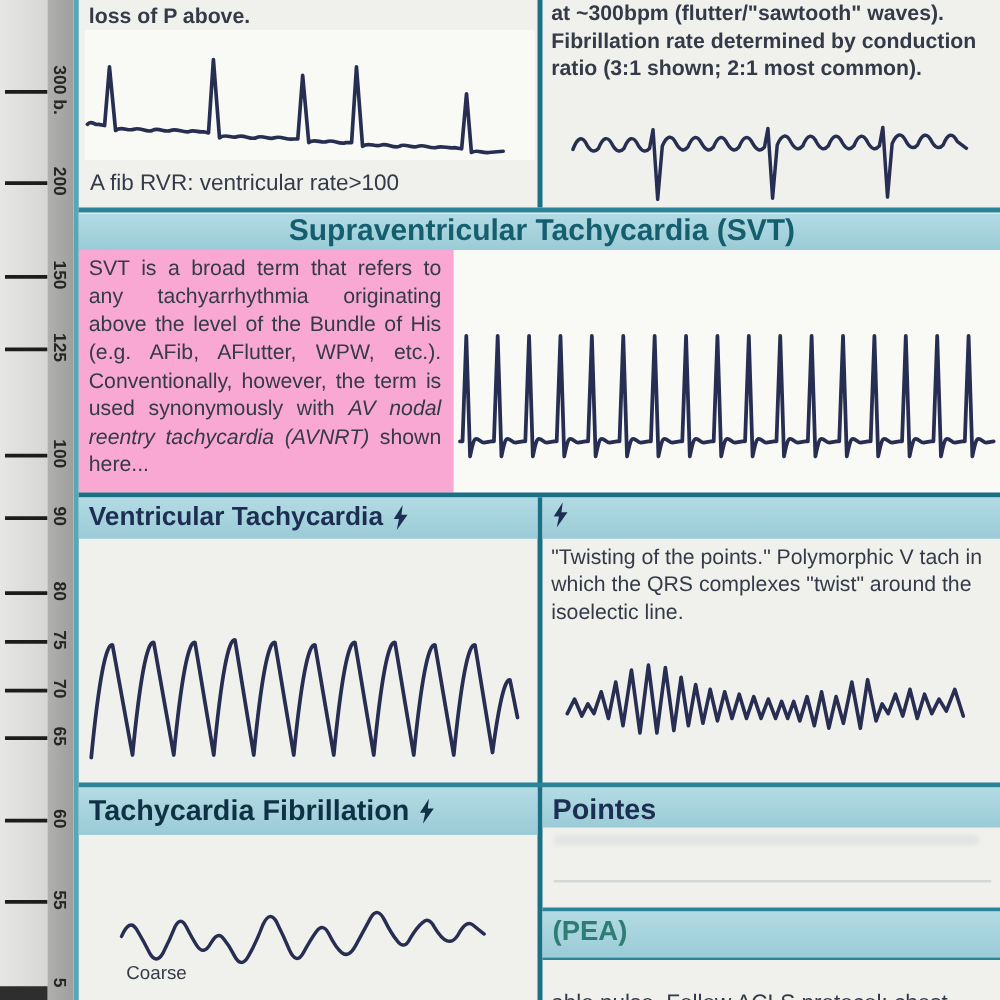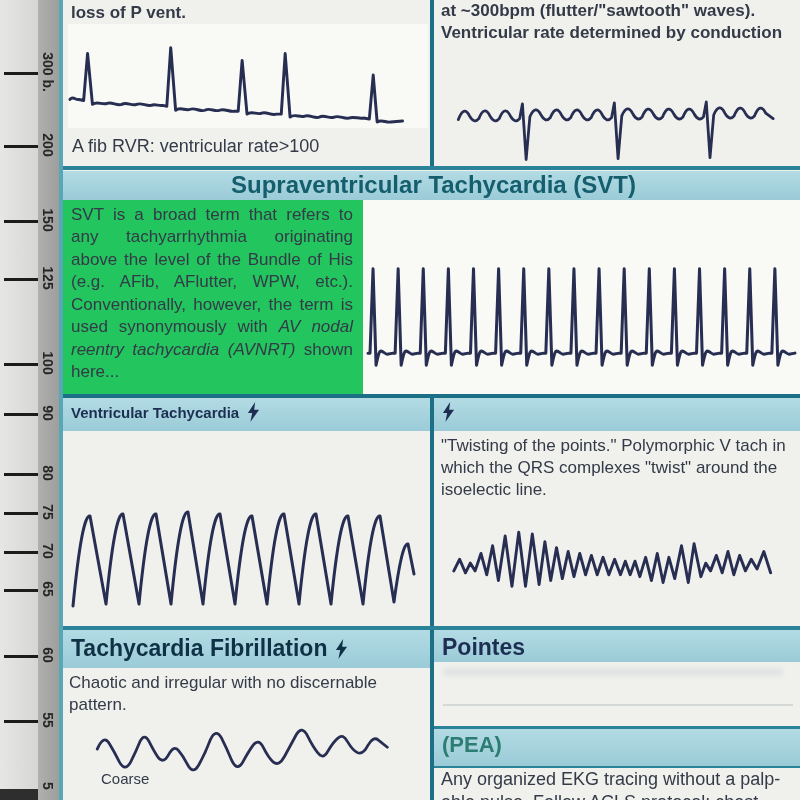--- a/index.html
+++ b/index.html
@@ -11,26 +11,26 @@
   .tick{position:absolute;left:4px;width:34px;height:3px;background:#1c1c1c;}
   .ruler-strip{position:absolute;left:38px;top:0;width:21px;height:800px;
     background:linear-gradient(90deg,#b0b0ae,#9e9e9c);}
   .ruler-label{position:absolute;left:48px;transform:translate(-50%,-50%) rotate(90deg);
     white-space:nowrap;font-size:14px;font-weight:700;color:#262626;}
   .end-bar{position:absolute;left:0;top:789px;width:38px;height:11px;background:#2e2e2e;}
   
   .card{position:absolute;left:59px;top:0;width:741px;height:800px;background:#f0f1ed;
     border-left:4px solid #57a7b6;}
   .white-box{position:absolute;background:#f9faf6;}
-  .gray-box{position:absolute;background:#22c55e;}
+  .gray-box{position:absolute;background:#f9a8d4;}
   .vdiv{position:absolute;width:4px;background:#1c7086;}
   .hdiv{position:absolute;left:0;width:741px;height:4px;background:#2a8398;}
   .band{position:absolute;background:linear-gradient(180deg,#b3dbe4,#9acbd7);}
   .svt-title{font-size:24px;font-weight:700;color:#145e6d;text-align:center;line-height:28px;}
-  .sec-title{font-size:15px;font-weight:700;color:#1c2f52;padding:4px 0 0 8px;display:flex;align-items:center;gap:8px;}
+  .sec-title{font-size:21px;font-weight:700;color:#1c2f52;padding:4px 0 0 8px;display:flex;align-items:center;gap:8px;}
   .body-text{position:absolute;font-size:17px;color:#343a47;line-height:1.3;}
   .caption{position:absolute;font-size:18px;color:#343a47;}
   .trace{position:absolute;}
   .trace path{fill:none;stroke:#272e52;stroke-width:3;stroke-linecap:round;stroke-linejoin:round;}
   .bolt{flex:0 0 auto;}
   .ghost{position:absolute;background:#ccd3d6;opacity:.45;filter:blur(2px);border-radius:3px;}
   i{font-style:italic;}
 </style>
 </head>
 <body>
@@ -64,31 +64,32 @@
   <span class="ruler-label" style="top:589px">65</span>
   <span class="ruler-label" style="top:655px">60</span>
   <span class="ruler-label" style="top:720px">55</span>
   <span class="ruler-label" style="top:786px">5</span>
   <div class="end-bar"></div>
 
   <div class="card">
 
     <div class="vdiv" style="left:367px;top:0;height:166px"></div>
 
-    <div class="body-text" style="left:8px;top:2px;width:350px;font-weight:700">loss of P vent.</div>
+    <div class="body-text" style="left:8px;top:2px;width:350px;font-weight:700">loss of P above.</div>
     <div class="white-box" style="left:5px;top:24px;width:360px;height:104px">
       <svg class="trace" style="left:0;top:0" width="360" height="104" viewBox="0 0 368 104">
         <path d="M2,76 c3,-4 6,1 9,0 l5,1 l4,-48 l5,52 c5,-4 10,1 15,-1 c5,-2 10,3 15,1 c5,-3 10,2 15,0 c5,-2 10,2 15,1 c4,-2 8,1 12,0 l4,1 l4,-60 l5,64 c5,-4 10,1 15,-1 c5,-2 10,3 15,1 c5,-3 10,2 15,0 c5,-2 10,2 15,1 l4,0 l4,-52 l5,55 c5,-4 10,1 15,-1 c5,-2 10,3 15,1 l5,0 l4,-62 l5,65 c5,-4 10,1 15,-1 c5,-2 10,3 15,1 c5,-3 10,2 15,0 c5,-2 10,2 15,1 c5,-2 10,1 15,0 l6,1 l4,-45 l4,48 c5,-3 9,1 14,0 l12,-1"></path>
       </svg>
     </div>
     <div class="caption" style="left:9px;top:136px">A fib RVR: ventricular rate&gt;100</div>
 
     <div class="body-text" style="left:378px;top:0px;width:360px;font-weight:700">
       <span>at ~300bpm (flutter/"sawtooth" waves).</span><br>
-      <span>Ventricular rate determined by conduction</span><br>
+      <span>Fibrillation rate determined by conduction</span><br>
+      <span>ratio (3:1 shown; 2:1 most common).</span>
     </div>
     <svg class="trace" style="left:373px;top:62px" width="366" height="104" viewBox="0 0 350 112">
       <path d="M2,62 q6,-16 12,-4 q5,9 10,3 q6,-15 12,-3 q5,9 10,3 q6,-15 12,-3 q5,9 10,3 l3,-16 l4,60 l4,-46 q6,-14 12,-2 q5,9 10,3 q6,-15 12,-3 q5,9 10,3 q6,-15 12,-3 q5,9 10,3 q6,-15 12,-3 q5,9 10,3 l3,-16 l4,60 l4,-46 q6,-14 12,-2 q5,9 10,3 q6,-15 12,-3 q5,9 10,3 q6,-15 12,-3 q5,9 10,3 q6,-15 12,-3 q5,9 10,3 l3,-16 l4,60 l4,-46 q6,-14 12,-2 q5,9 10,3 q6,-15 12,-3 q5,9 10,3 q6,-15 12,-3 l8,6"></path>
     </svg>
 
     <div class="hdiv" style="top:166px"></div>
 
     <div class="band" style="left:0;top:171px;width:741px;height:29px">
       <div class="svt-title">Supraventricular Tachycardia (SVT)</div>
     </div>
@@ -133,38 +134,37 @@
     <div class="hdiv" style="top:626px"></div>
 
     <div class="band" style="left:0;top:630px;width:367px;height:38px">
       <div class="sec-title" style="color:#0f3145;font-size:23px;padding-top:5px">
         <span>Tachycardia Fibrillation</span>
         <svg class="bolt" width="13" height="20" viewBox="0 0 10 18">
             <path d="M6.5,0 L0,10 L3.8,10 L2.2,18 L10,7 L5.6,7 Z" fill="#0f3145"></path>
           </svg>
       </div>
     </div>
-    <div class="body-text" style="left:6px;top:672px;width:356px">Chaotic and irregular with no discernable pattern.</div>
     <svg class="trace" style="left:4px;top:712px" width="358" height="76" viewBox="0 0 325 82">
       <path d="M2,40 q7,-16 13,-6 q6,10 11,20 q6,11 12,0 q6,-12 10,-22 q5,-10 10,0 q5,10 9,16 q6,9 12,-2 q6,-11 11,-4 q5,6 9,14 q6,12 12,2 q7,-12 13,-28 q6,-13 12,-2 q6,12 11,24 q6,13 12,2 q6,-11 11,-18 q6,-8 11,2 q6,12 11,16 q6,5 12,-6 q7,-13 13,-24 q6,-10 12,2 q6,12 11,18 q6,8 11,-2 q6,-10 11,-14 q5,-5 10,4 q6,10 11,12 q6,2 11,-8 q6,-10 11,-6 q5,4 10,8"></path>
     </svg>
     <div class="caption" style="left:38px;top:770px;font-size:15px">Coarse</div>
 
     <div class="band" style="left:371px;top:630px;width:370px;height:32px">
       <div class="sec-title" style="font-size:23px">
         <span>Pointes</span>
       </div>
     </div>
     <div class="ghost" style="left:380px;top:668px;width:340px;height:8px"></div>
     <div style="position:absolute;left:380px;top:704px;width:350px;height:2px;background:#d4d8d6"></div>
 
     <div class="band" style="left:371px;top:726px;width:370px;height:37px;border-top:3px solid #2a8398;border-bottom:2px solid #2a8398">
       <div class="sec-title" style="font-size:22px;padding-top:3px;gap:0">
         <span style="color:#2e7d74">(PEA)</span>
       </div>
     </div>
     <div class="body-text" style="left:378px;top:768px;width:360px;font-size:18px">
-      <span>Any organized EKG tracing without a  palp-</span><br>
+      <br>
       <span>able pulse. Follow ACLS protocol: chest</span>
     </div>
 
   </div>
 </div>
 
 </body></html>

